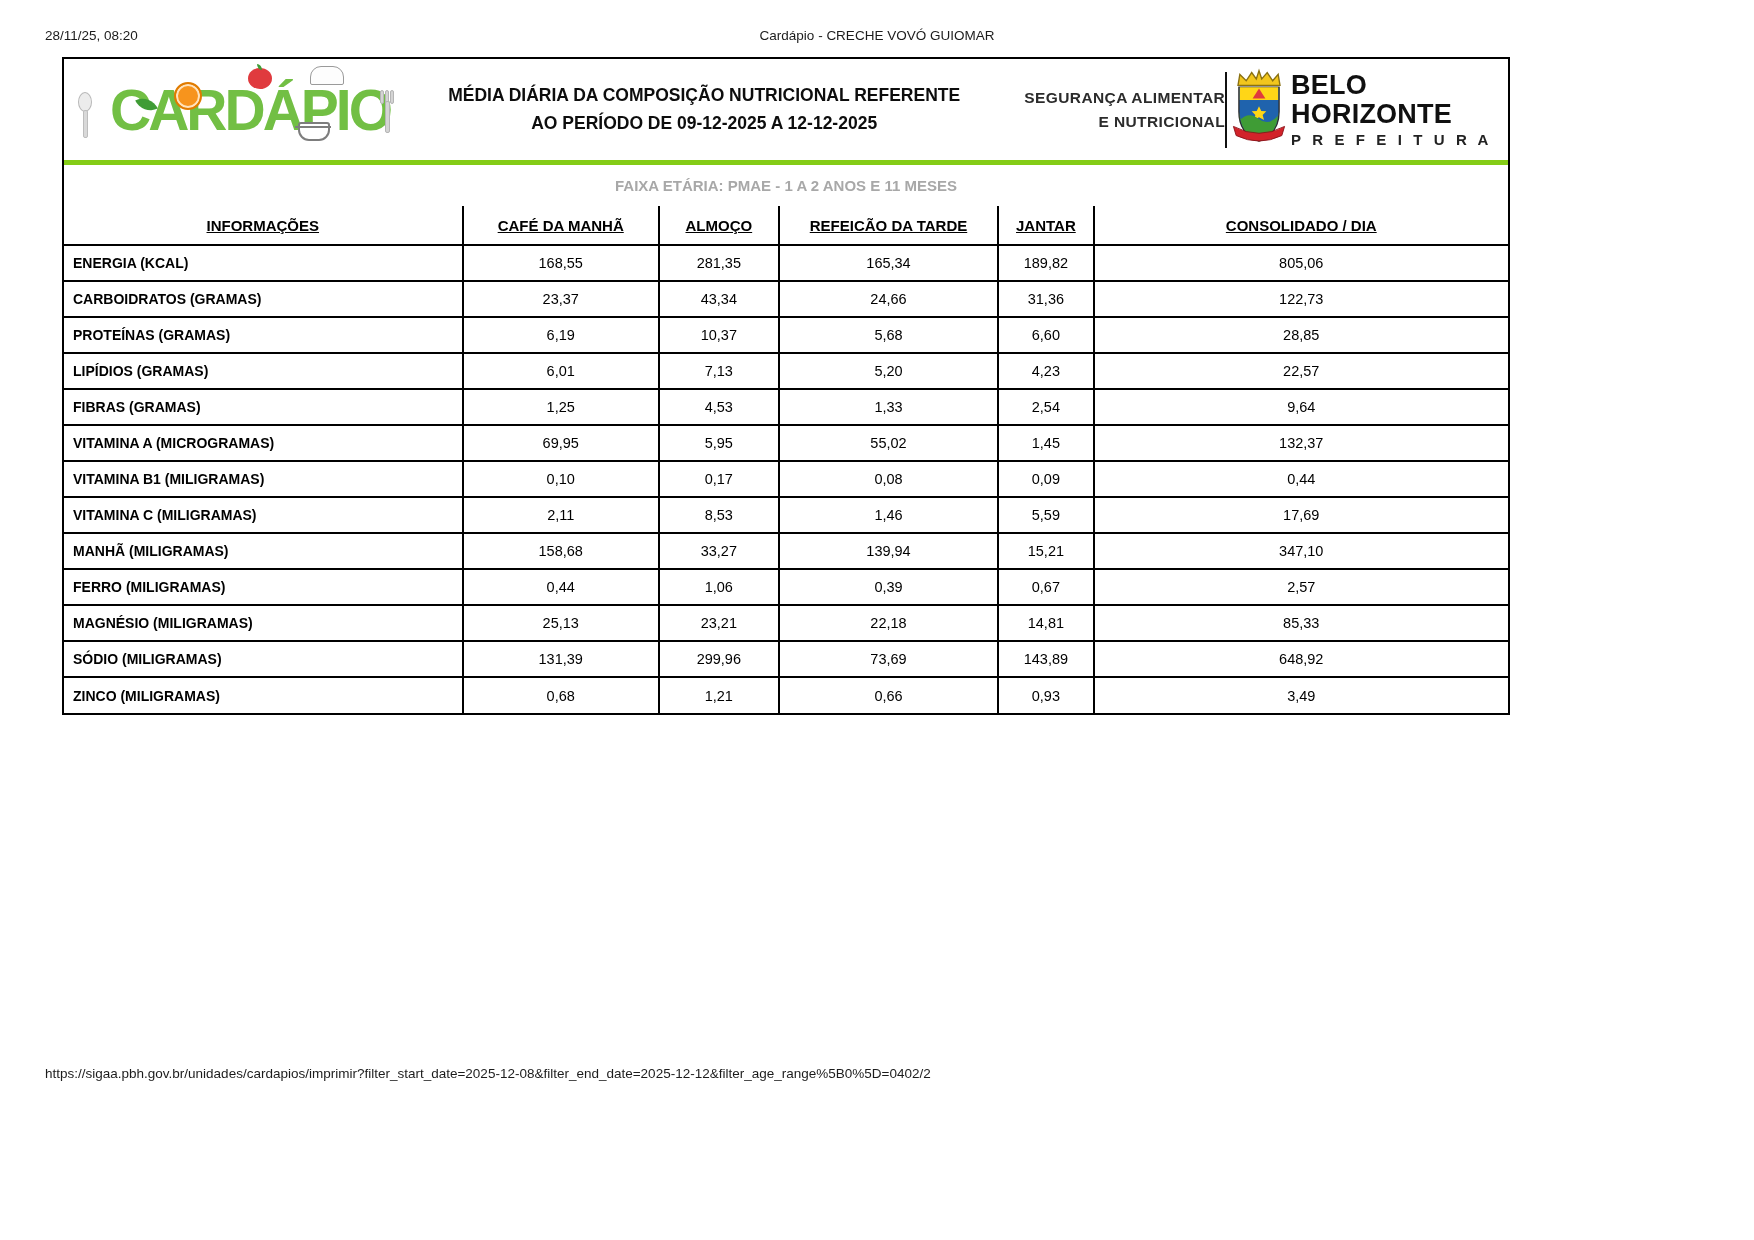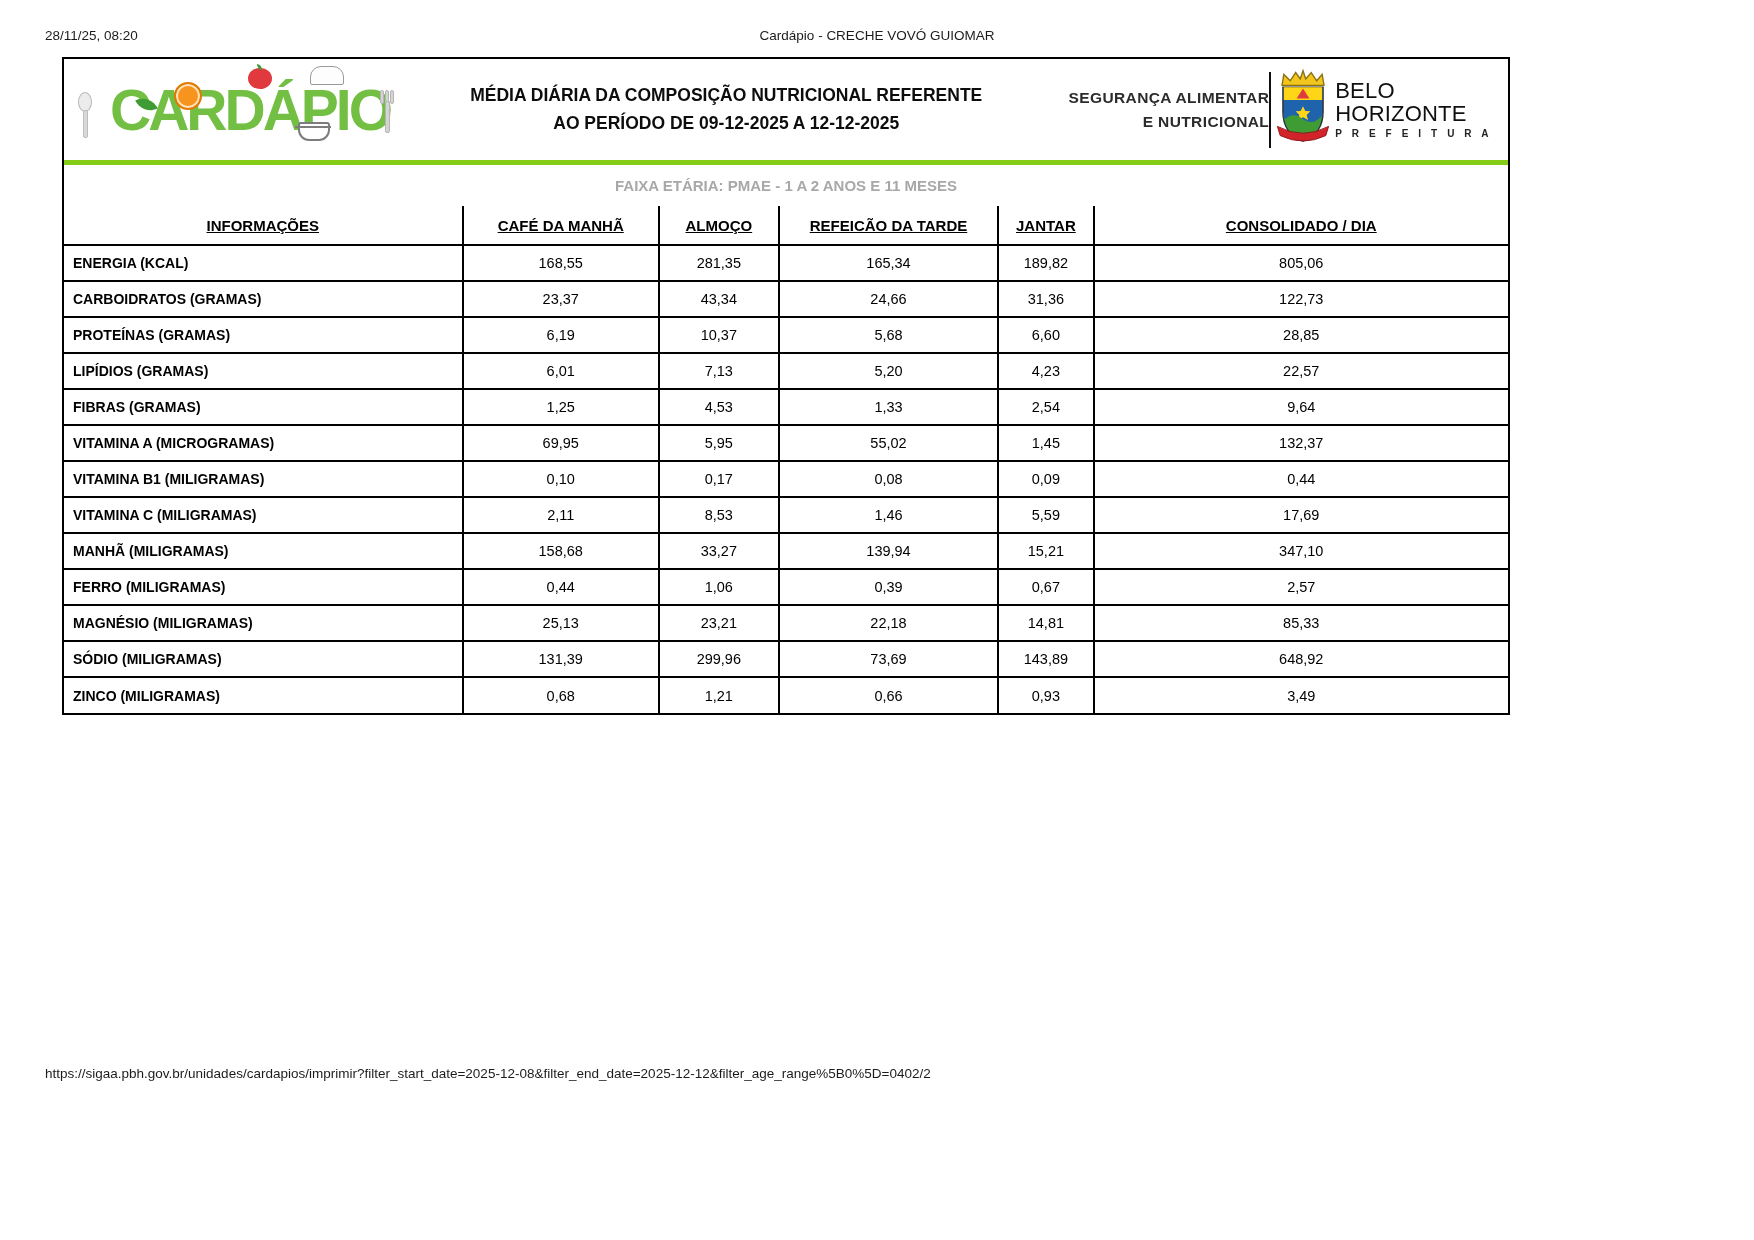--- a/index.html
+++ b/index.html
@@ -42,22 +42,22 @@
 
   
   .doc-title{flex:1;text-align:center;font-weight:700;font-size:17.5px;line-height:1.55;color:#0d0d0d;padding-right:10px;}
 
   
   .agency{display:flex;align-items:center;flex:0 0 auto;}
   .agency-text{text-align:right;font-weight:700;font-size:15.5px;letter-spacing:.4px;color:#2b2b2b;line-height:1.5;}
   .vdivider{width:2px;height:76px;background:#111;}
   .coat svg{display:block;}
   .city{line-height:1.05;}
-  .city-bold{font-size:22px;font-weight:400;color:#101010;letter-spacing:.2px;}
-  .city-sub{font-size:10px;letter-spacing:3.6px;font-weight:700;color:#222;margin-top:4px;}
+  .city-bold{font-size:27px;font-weight:700;color:#101010;letter-spacing:.2px;}
+  .city-sub{font-size:15px;letter-spacing:3.6px;font-weight:700;color:#222;margin-top:4px;}
 
   
   .age-band{border-top:5px solid #84cc16;height:41px;line-height:41px;text-align:center;font-weight:700;font-size:15px;color:#a8a8a8;}
 
   
   table.nutri{width:100%;border-collapse:collapse;table-layout:fixed;border:hidden;}
   .nutri th,.nutri td{border:2px solid #000;box-sizing:border-box;padding:0 6px;}
   .nutri thead tr{height:39px;text-decoration:underline;}
   .nutri thead th{font-size:15px;font-weight:700;text-align:center;}
   .nutri tbody tr{height:36px;}

